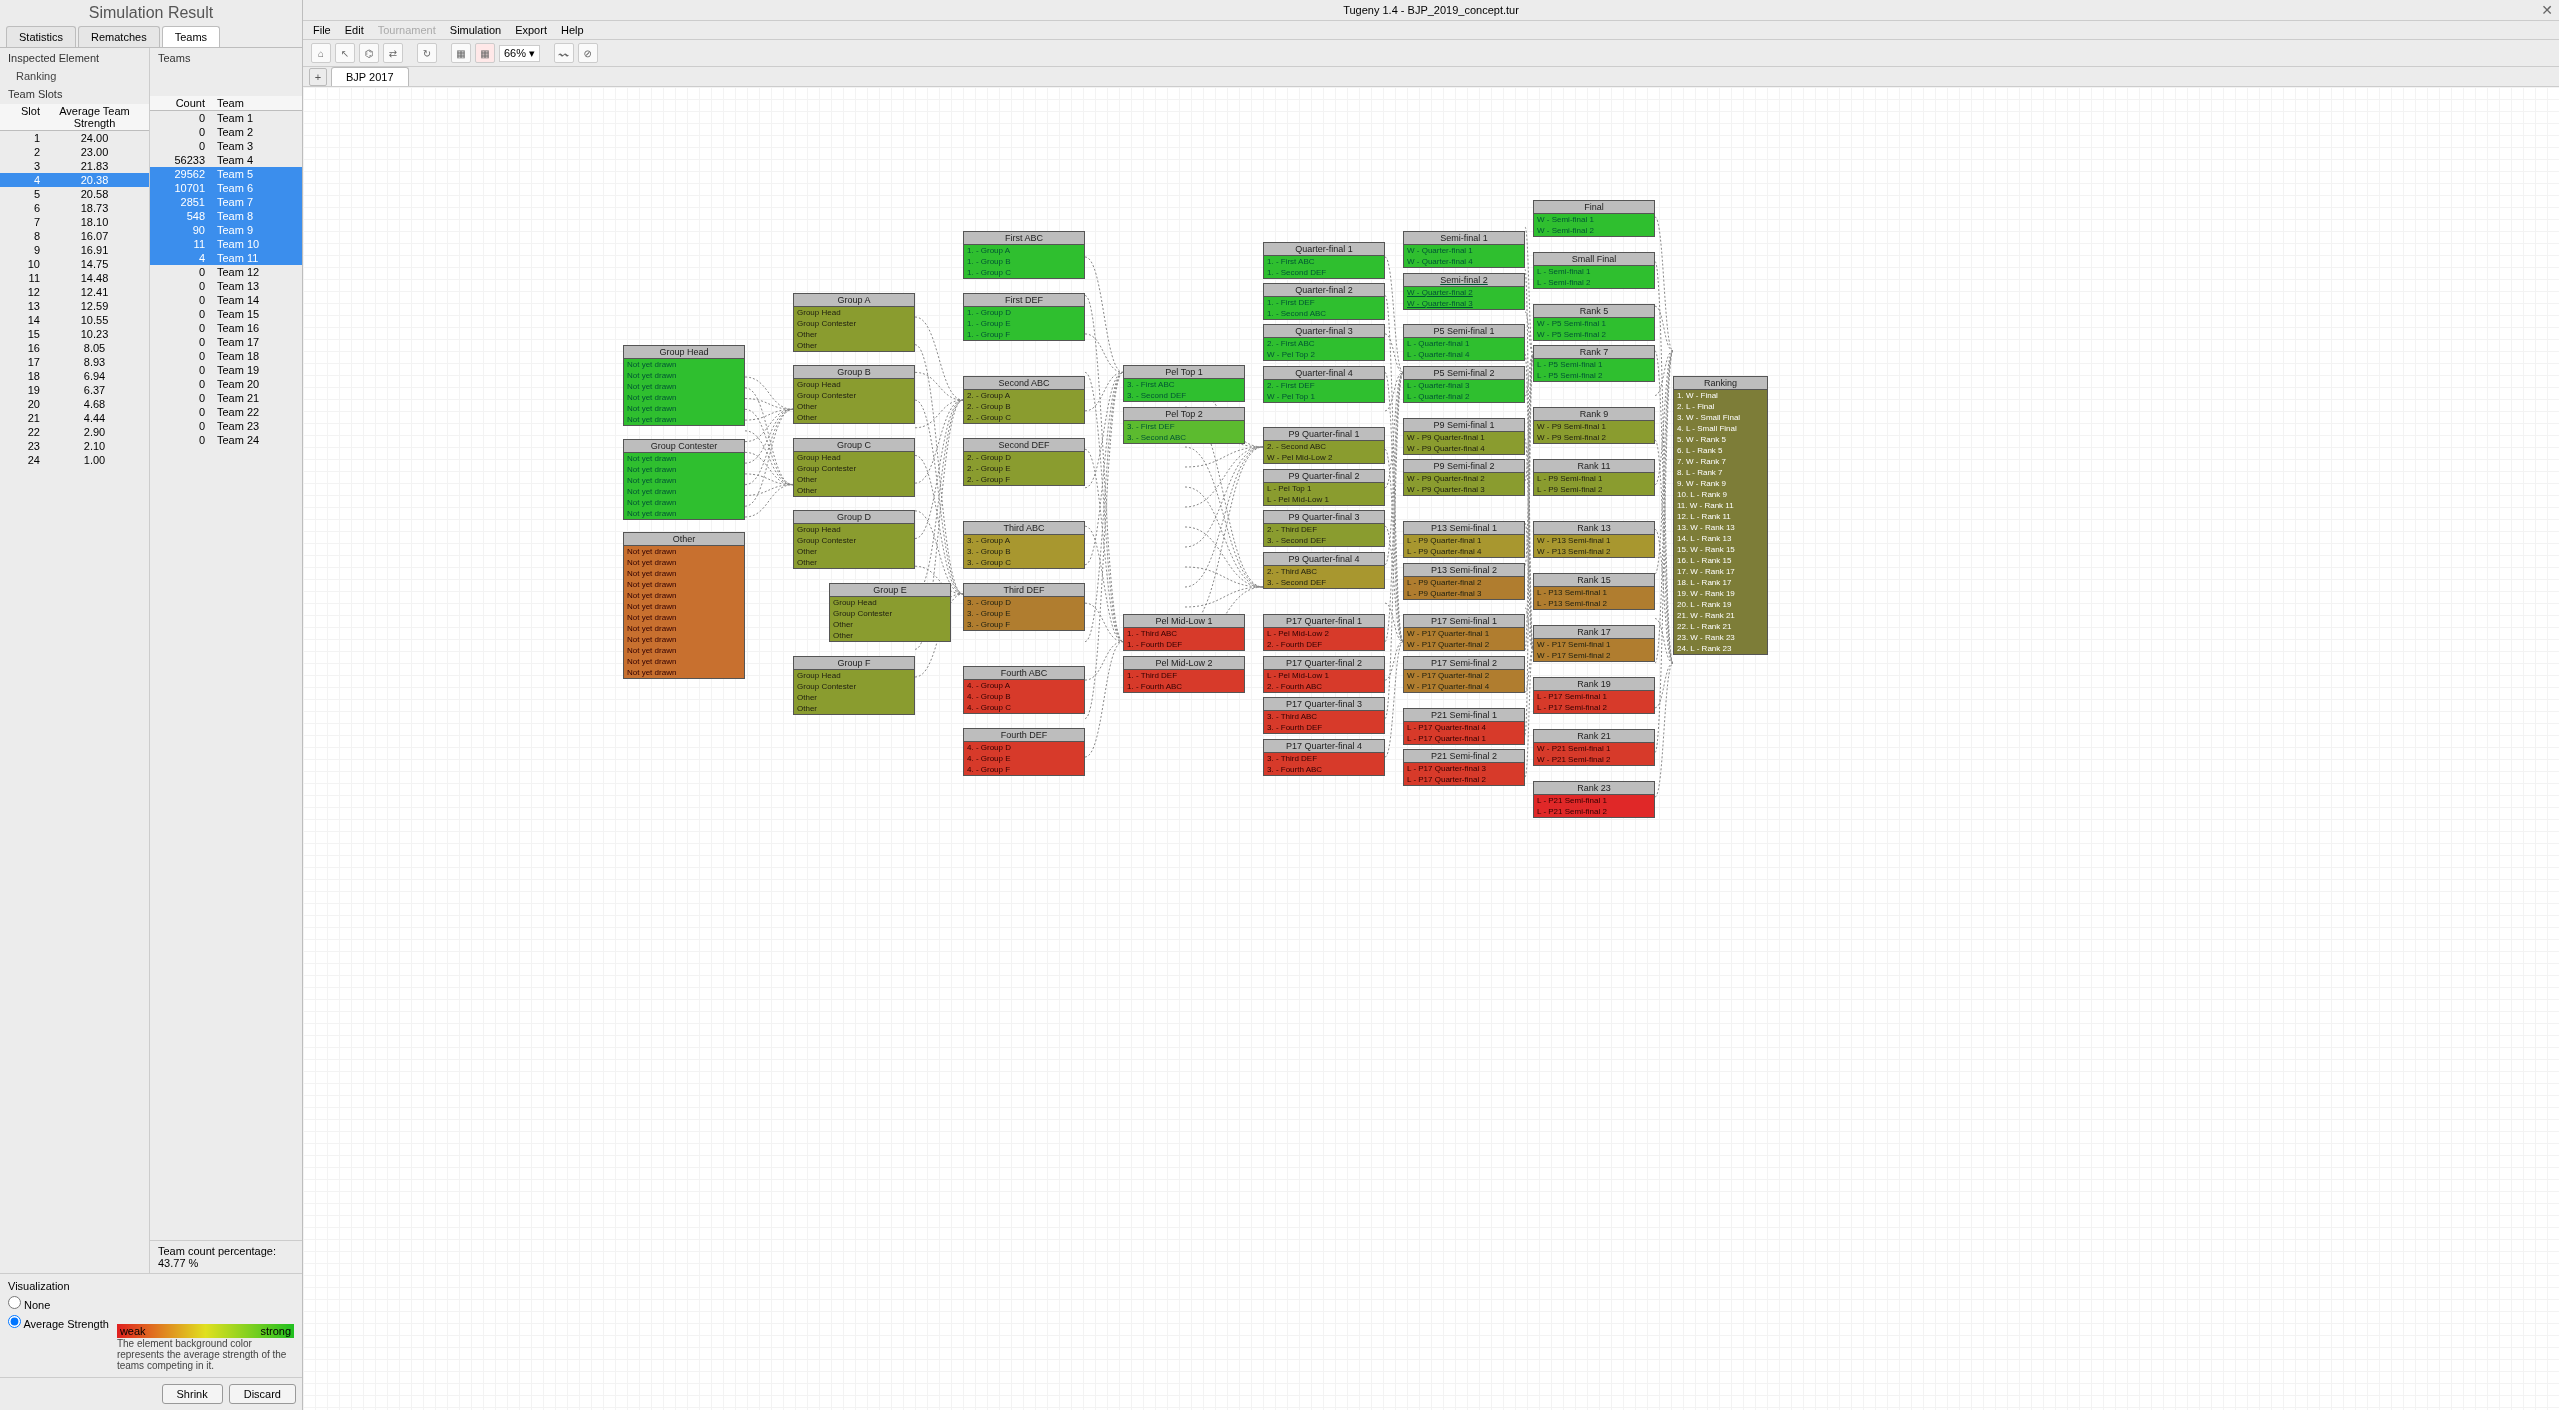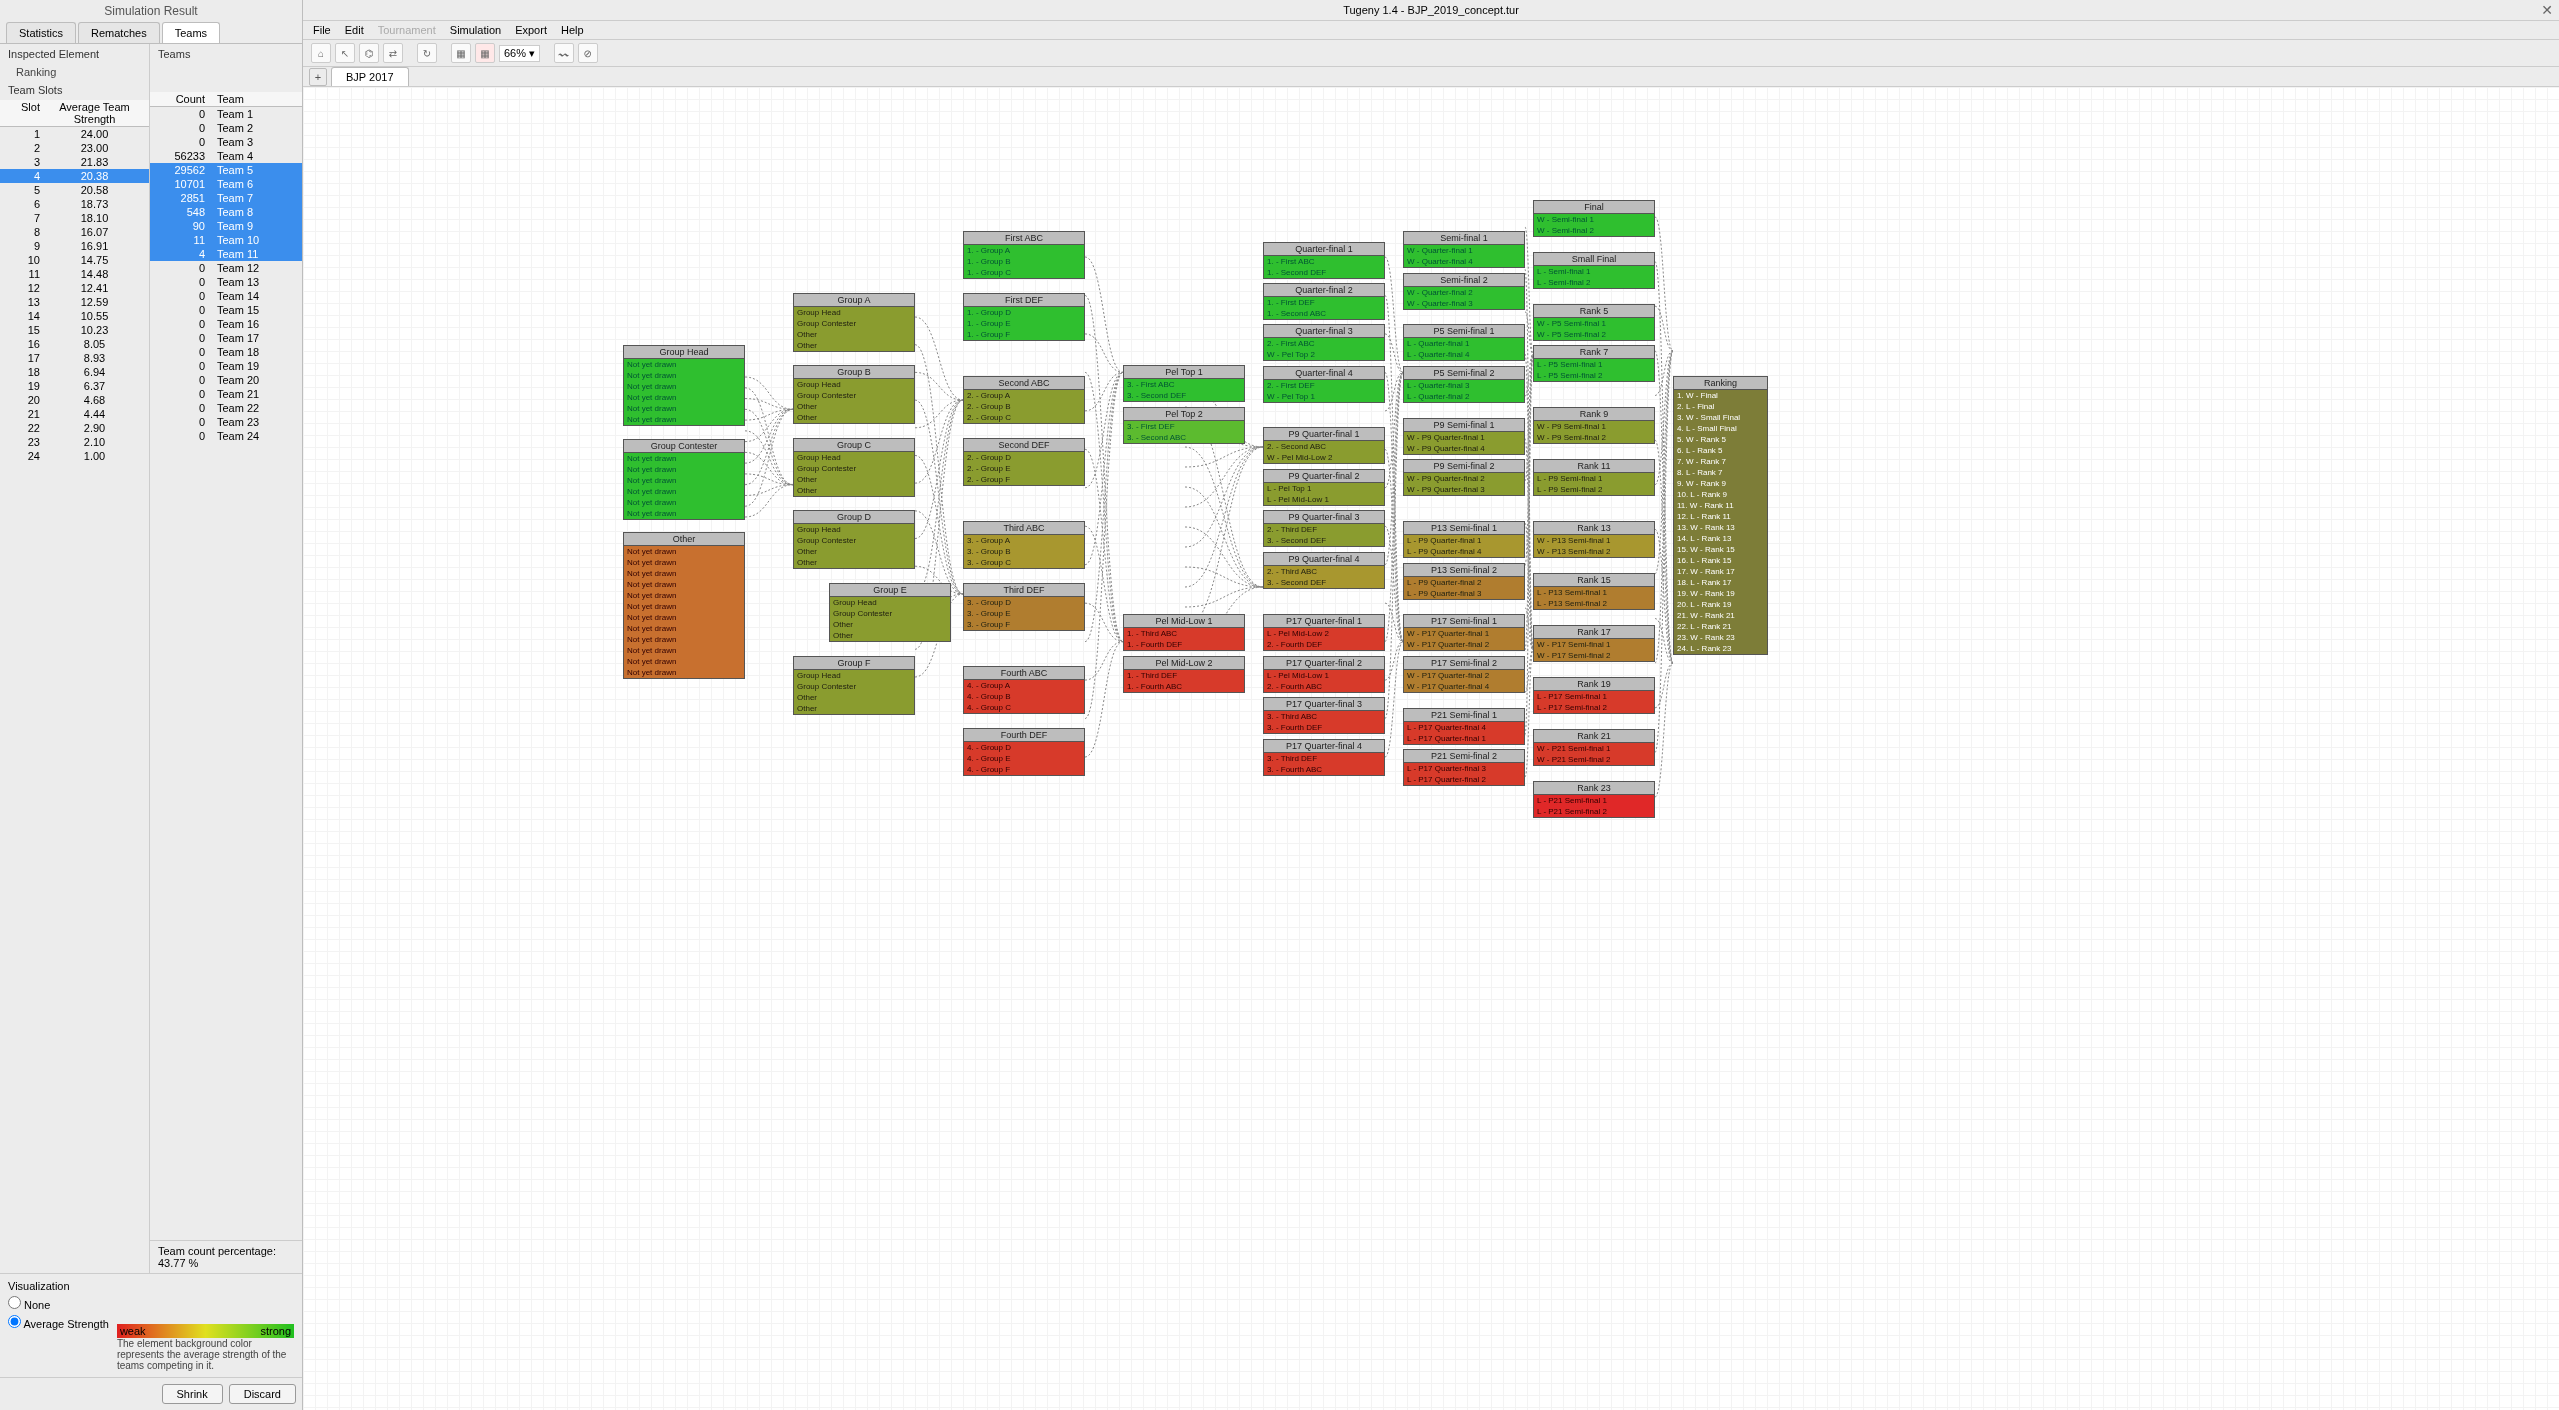--- a/index.html
+++ b/index.html
@@ -2,21 +2,21 @@
 <html><head>
 <meta charset="utf-8">
 <style>
 * { margin: 0; padding: 0; box-sizing: border-box; font-family: "Segoe UI", Tahoma, sans-serif; font-size: 11px; }
 html, body { width: 100%; height: 100%; overflow: hidden; background: #ececec; }
 
 .app { display: flex; height: 100vh; }
 
 
 .left-panel { width: 303px; background: #ececec; display: flex; flex-direction: column; border-right: 1px solid #bdbdbd; }
-.panel-title { text-align: center; padding: 4px 0; color: #555; font-size: 12px; }
+.panel-title { text-align: center; padding: 4px 0; color: #555; font-size: 16px; }
 .tabs { display: flex; border-bottom: 1px solid #bdbdbd; padding: 0 6px; }
 .tab { padding: 4px 12px; border: 1px solid #bdbdbd; border-bottom: none; margin-right: 2px; background: #e6e6e6; border-radius: 3px 3px 0 0; cursor: pointer; }
 .tab.active { background: #fff; }
 .section-head { padding: 4px 8px; font-size: 11px; color: #333; }
 .sub-head { padding: 2px 16px; color: #444; }
 .cols { display: flex; flex: 1; overflow: hidden; }
 .col-left { width: 150px; display: flex; flex-direction: column; border-right: 1px solid #ccc; }
 .col-right { flex: 1; display: flex; flex-direction: column; }
 .table { flex: 1; overflow: auto; }
 .table-head, .row { display: flex; padding: 1px 4px; }
@@ -662,21 +662,21 @@
           <div class="node c-red" style="left: 960px; top: 652px;">
             <div class="hdr">P17 Quarter-final 4</div>
             <div class="slot">3. - Third DEF</div>
             <div class="slot">3. - Fourth ABC</div>
           </div>
           <div class="node c-green" style="left: 1100px; top: 144px;">
             <div class="hdr">Semi-final 1</div>
             <div class="slot">W - Quarter-final 1</div>
             <div class="slot">W - Quarter-final 4</div>
           </div>
-          <div class="node c-green" style="left: 1100px; top: 186px;">
+          <div class="node c-green" style="left: 1100px; top: 186px; text-decoration: underline;">
             <div class="hdr">Semi-final 2</div>
             <div class="slot">W - Quarter-final 2</div>
             <div class="slot">W - Quarter-final 3</div>
           </div>
           <div class="node c-green" style="left: 1100px; top: 237px;">
             <div class="hdr">P5 Semi-final 1</div>
             <div class="slot">L - Quarter-final 1</div>
             <div class="slot">L - Quarter-final 4</div>
           </div>
           <div class="node c-green" style="left: 1100px; top: 279px;">

